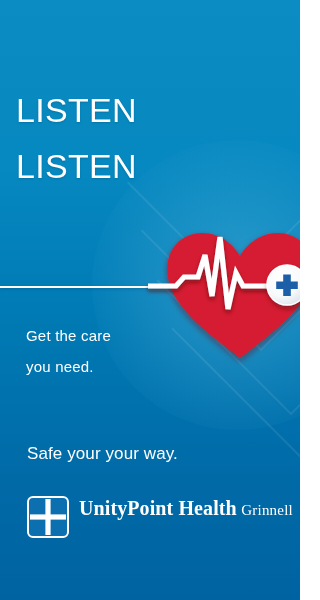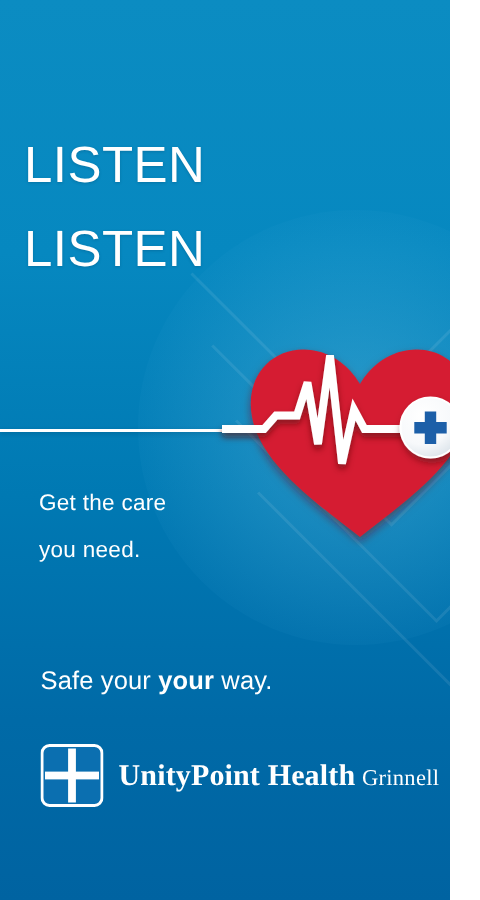--- a/index.html
+++ b/index.html
@@ -102,29 +102,29 @@
   .tagline {
     position: absolute;
     left: 27px;
     top: 444px;
     color: #ffffff;
     font-size: 17px;
     font-weight: 400;
     letter-spacing: 0.1px;
     white-space: nowrap;
   }
-  .tagline .em { font-weight: 700; }
+  .tagline .em { font-weight: 400; }
 
   
   .logo {
     position: absolute;
     left: 27px;
     top: 496px;
     display: flex;
-    align-items: center;
+    align-items: flex-start;
   }
   .logo-mark {
     width: 42px;
     height: 42px;
     flex: 0 0 auto;
   }
   .logo-mark svg { display: block; width: 42px; height: 42px; }
   .logo-text {
     margin-left: 10px;
     padding-top: 1px;

